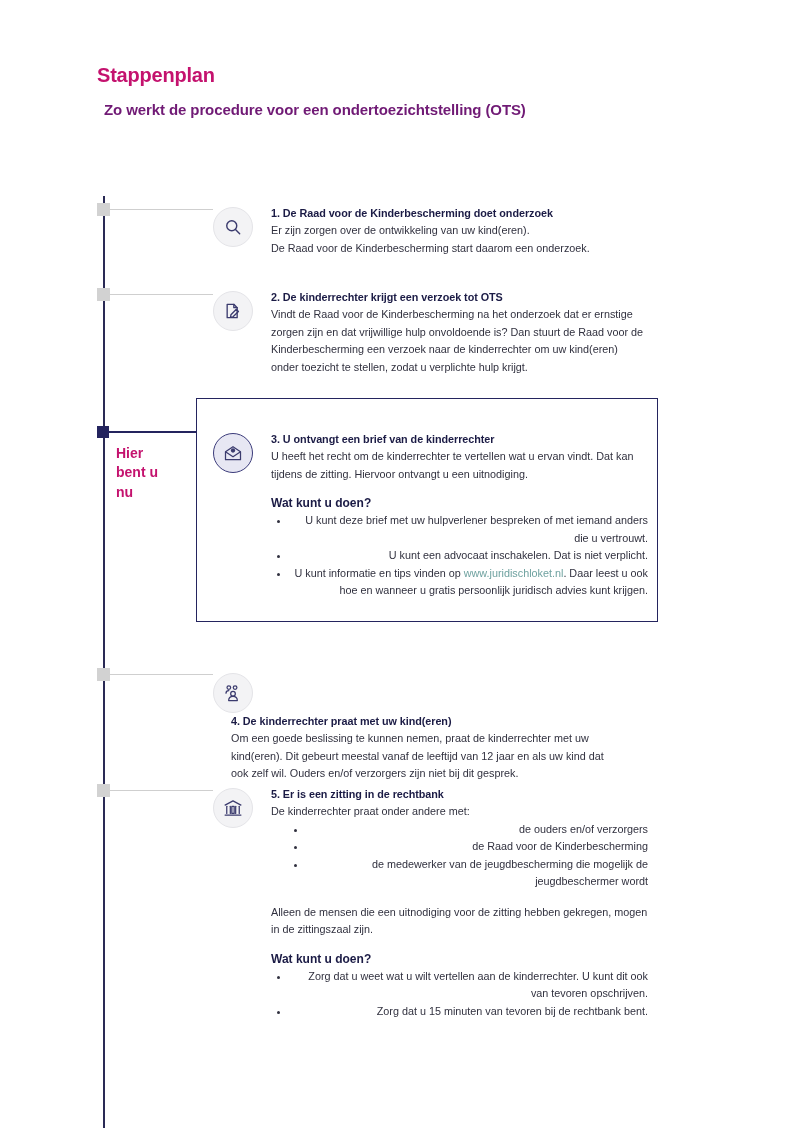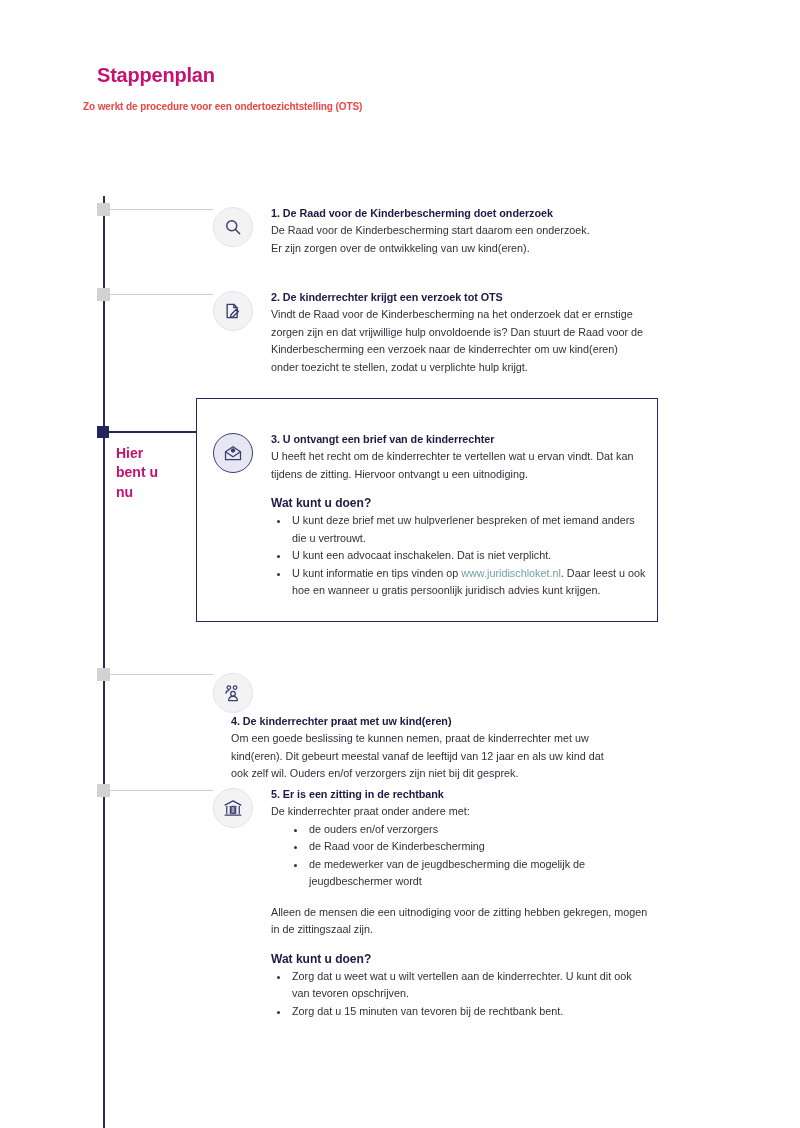--- a/index.html
+++ b/index.html
@@ -21,25 +21,25 @@
     position: absolute;
     left: 97px;
     top: 64px;
     font-size: 20px;
     font-weight: bold;
     color: #c4126e;
     letter-spacing: -0.2px;
   }
   .page-subtitle {
     position: absolute;
-    left: 83px;
+    left: 104px;
     top: 101px;
-    font-size: 10px;
-    font-weight: bold;
-    color: #ef4444;
+    font-size: 15px;
+    font-weight: bold;
+    color: #701a75;
     letter-spacing: -0.1px;
   }
 
   
   .rail {
     position: absolute;
     left: 103px;
     top: 196px;
     width: 2px;
     height: 932px;
@@ -130,20 +130,21 @@
     color: #1b1b45;
     margin-top: 13px;
     margin-bottom: 2px;
   }
   ul.step-list {
     margin: 0;
     padding-left: 19px;
     font-size: 10.8px;
     line-height: 1.62;
     color: #31313f;
+    text-align: right;
   }
   ul.step-list li {
     margin: 0;
     padding-left: 2px;
   }
   ul.tight {
     padding-left: 36px;
     margin-top: 0;
   }
   .link {
@@ -195,22 +196,22 @@
 
 <div class="step" style="left:213px; top:188px; width:435px;">
   <div class="step-icon">
     <svg viewBox="0 0 24 24" fill="none" stroke="#3b3b6e" stroke-width="1.7" stroke-linecap="round">
       <circle cx="10.5" cy="10.5" r="6"></circle>
       <line x1="15" y1="15" x2="20" y2="20"></line>
     </svg>
   </div>
   <div class="step-body">
     <div class="step-heading">1. De Raad voor de Kinderbescherming doet onderzoek</div>
+    <div class="step-text">Er zijn zorgen over de ontwikkeling van uw kind(eren).</div>
     <div class="step-text">De Raad voor de Kinderbescherming start daarom een onderzoek.</div>
-    <div class="step-text">Er zijn zorgen over de ontwikkeling van uw kind(eren).</div>
   </div>
 </div>
 
 <div class="step" style="left:213px; top:272px; width:435px;">
   <div class="step-icon">
     <svg viewBox="0 0 24 24" fill="none" stroke="#3b3b6e" stroke-width="1.6" stroke-linejoin="round" stroke-linecap="round">
       <path d="M5 4h8l4 4v12H5z"></path>
       <path d="M13 4v4h4"></path>
       <path d="M9.5 16.5l6.5-6.5 2.5 2.5-6.5 6.5-3 0.6z"></path>
     </svg>

